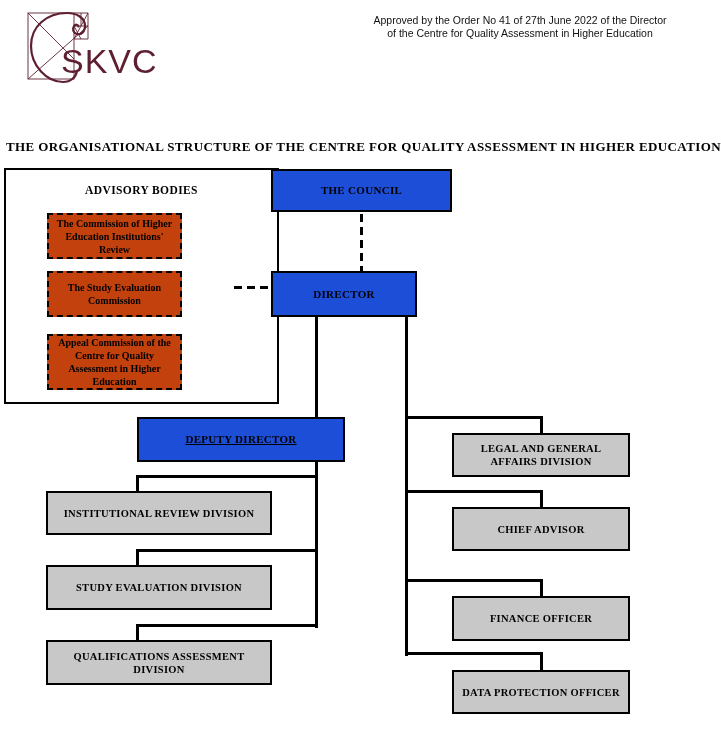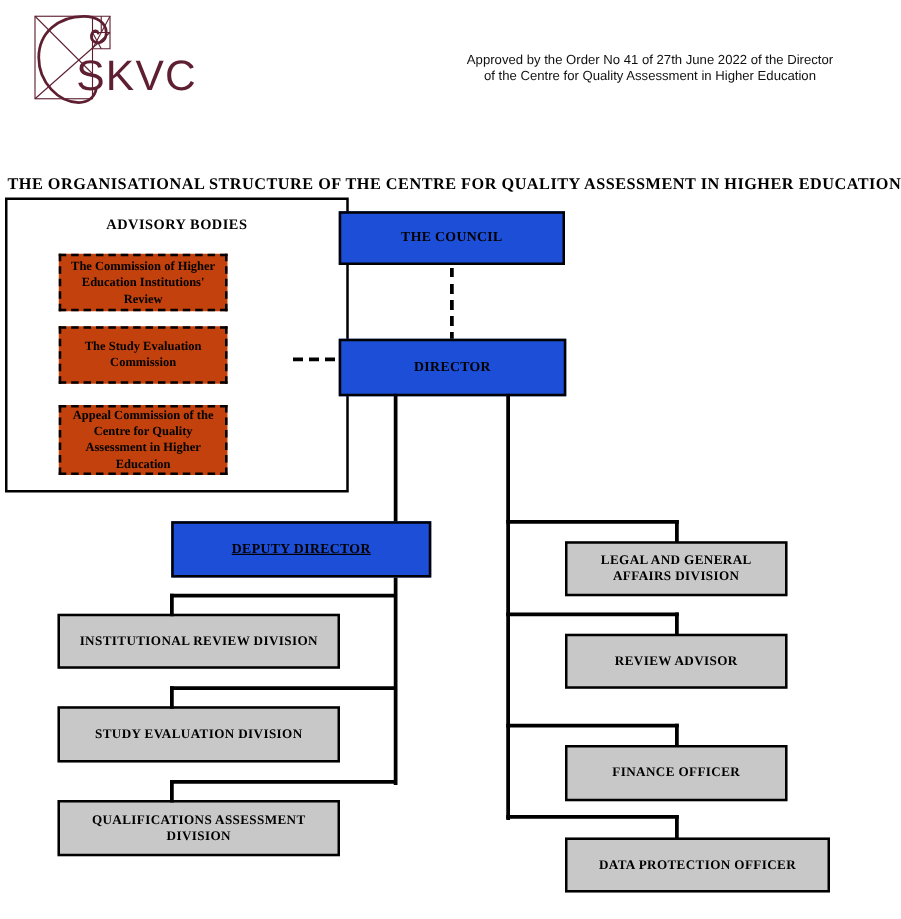--- a/index.html
+++ b/index.html
@@ -4,21 +4,21 @@
 <style>
   html,body{margin:0;padding:0;background:#ffffff;}
   .page{position:relative;width:721px;height:735px;background:#ffffff;overflow:hidden;
         font-family:"Liberation Serif",serif;}
   
   .logo-svg{position:absolute;left:27px;top:10px;}
   .logo-text{position:absolute;left:61px;top:40px;height:42px;line-height:42px;
              font-family:"Liberation Sans",sans-serif;font-size:34px;letter-spacing:1px;
              color:#5e1f31;font-weight:400;}
   .approval{position:absolute;left:370px;top:14px;width:300px;text-align:center;
-            font-family:"Liberation Sans",sans-serif;font-size:10.5px;line-height:13px;color:#111;margin-top:28px;}
+            font-family:"Liberation Sans",sans-serif;font-size:10.5px;line-height:13px;color:#111;}
   .title{position:absolute;left:0;top:139px;width:721px;text-align:right;
          font-size:13px;font-weight:bold;letter-spacing:0.4px;color:#000;}
   
   .box{position:absolute;box-sizing:border-box;border:2px solid #000;background:#1d4ed8;
        display:flex;align-items:center;justify-content:center;text-align:center;
        font-weight:bold;font-size:11px;letter-spacing:0.3px;color:#000;padding:2px 6px;line-height:13px;}
   .gray{background:#c8c8c8;font-size:10.5px;}
   .advisory{position:absolute;box-sizing:border-box;border:2px solid #000;background:#fff;}
   .advisory-label{position:absolute;left:0;top:14px;width:100%;text-align:center;
                   font-weight:bold;font-size:11.5px;letter-spacing:0.4px;}
@@ -55,39 +55,39 @@
   </svg>
   <div class="logo-text">SKVC</div>
 
   <div class="approval">
     <div>Approved by the Order No 41 of 27th June 2022 of the Director</div>
     <div>of the Centre for Quality Assessment in Higher Education</div>
   </div>
 
   <div class="title">THE ORGANISATIONAL STRUCTURE OF THE CENTRE FOR QUALITY ASSESSMENT IN HIGHER EDUCATION</div>
 
-  <div class="advisory" style="left:4px;top:158px;width:275px;height:236px;">
+  <div class="advisory" style="left:4px;top:168px;width:275px;height:236px;">
     <div class="advisory-label">ADVISORY BODIES</div>
     <div class="dashed-box" style="left:41px;top:43px;width:135px;height:46px;">The Commission of Higher Education Institutions' Review</div>
     <div class="dashed-box" style="left:41px;top:101px;width:135px;height:46px;">The Study Evaluation Commission</div>
     <div class="dashed-box" style="left:41px;top:164px;width:135px;height:56px;">Appeal Commission of the Centre for Quality Assessment in Higher Education</div>
   </div>
 
   <div class="box" style="left:271px;top:169px;width:181px;height:43px;">THE COUNCIL</div>
-  <div class="box" style="left:271px;top:271px;width:182px;height:46px;">DIRECTOR</div>
+  <div class="box" style="left:271px;top:271px;width:146px;height:46px;">DIRECTOR</div>
   <div class="box" style="left:137px;top:417px;width:208px;height:45px;text-decoration:underline;">DEPUTY DIRECTOR</div>
 
   <div class="box gray" style="left:46px;top:491px;width:226px;height:44px;">INSTITUTIONAL REVIEW DIVISION</div>
   <div class="box gray" style="left:46px;top:565px;width:226px;height:45px;">STUDY EVALUATION DIVISION</div>
   <div class="box gray" style="left:46px;top:640px;width:226px;height:45px;">QUALIFICATIONS ASSESSMENT DIVISION</div>
 
   <div class="box gray" style="left:452px;top:433px;width:178px;height:44px;">LEGAL AND GENERAL AFFAIRS DIVISION</div>
-  <div class="box gray" style="left:452px;top:507px;width:178px;height:44px;">REVIEW ADVISOR</div>
+  <div class="box gray" style="left:452px;top:507px;width:178px;height:44px;">CHIEF ADVISOR</div>
   <div class="box gray" style="left:452px;top:596px;width:178px;height:45px;">FINANCE OFFICER</div>
-  <div class="box gray" style="left:452px;top:670px;width:212px;height:44px;">DATA PROTECTION OFFICER</div>
+  <div class="box gray" style="left:452px;top:670px;width:178px;height:44px;">DATA PROTECTION OFFICER</div>
 
   <div class="vdash" style="left:360px;top:214px;height:57px;"></div>
   <div class="hdash" style="left:234px;top:286px;width:37px;"></div>
 
   <div class="vline" style="left:315px;top:315px;height:102px;"></div>
   <div class="vline" style="left:405px;top:315px;height:341px;"></div>
   <div class="vline" style="left:315px;top:462px;height:166px;"></div>
 
   <div class="hline" style="left:136px;top:475px;width:181px;"></div>
   <div class="vline" style="left:136px;top:475px;height:18px;"></div>

